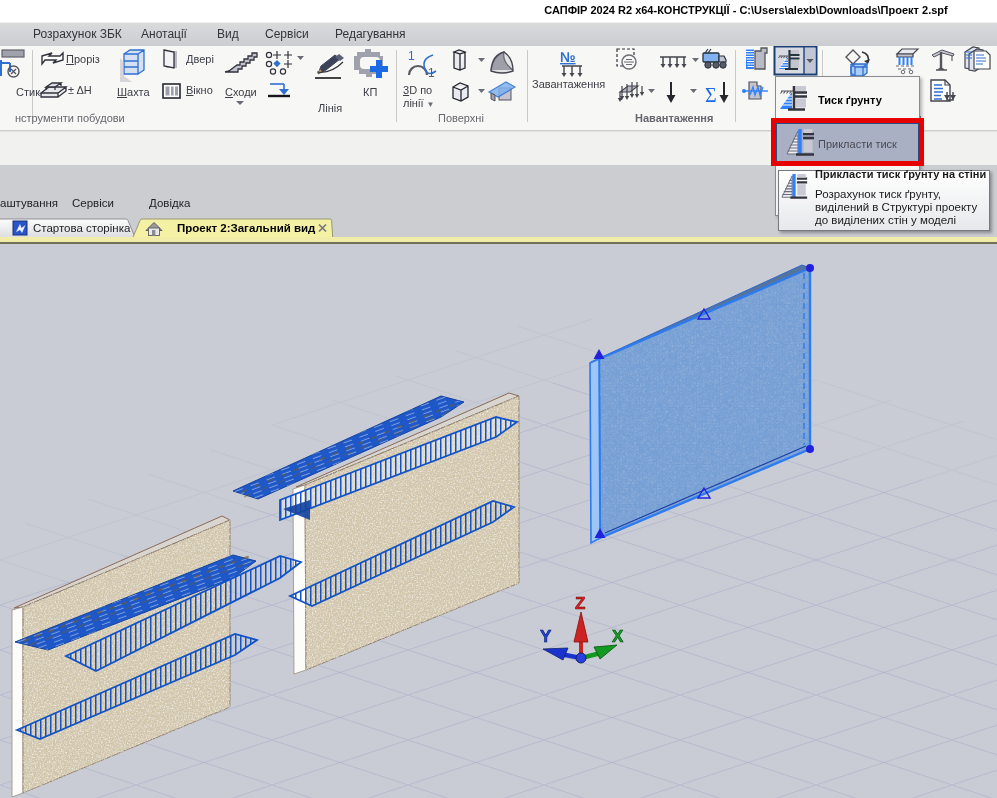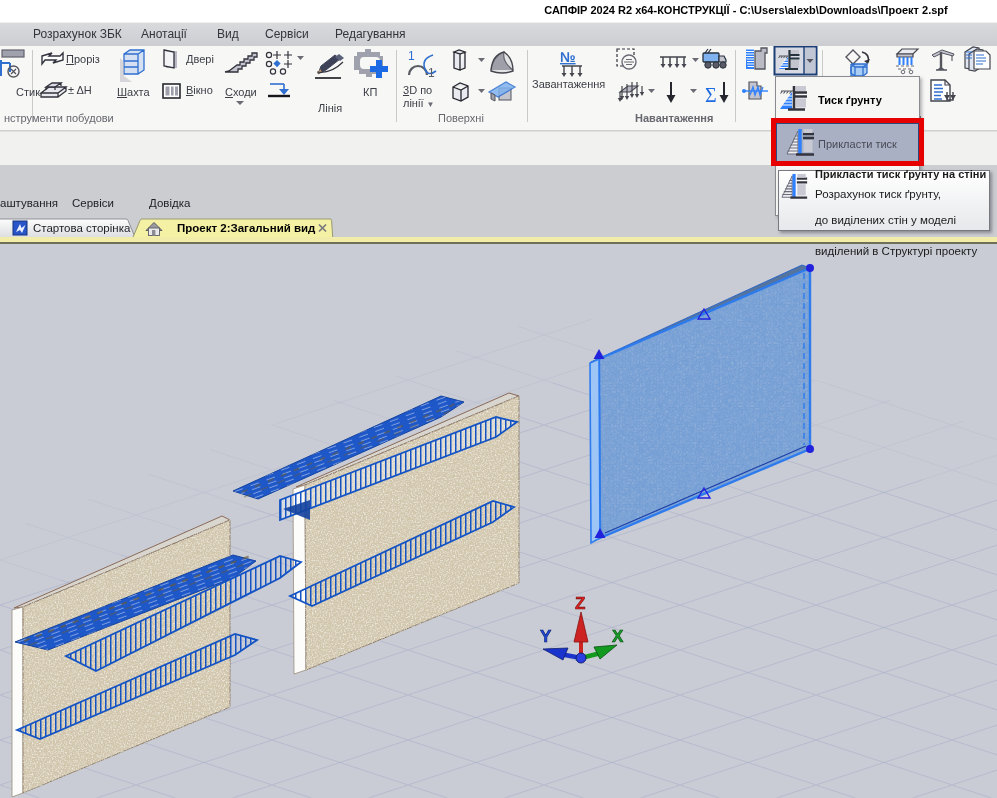--- a/index.html
+++ b/index.html
@@ -207,21 +207,21 @@
 <span class="ilabel" style="left:68px;top:84px;">± ΔН</span>
 <span class="ilabel" style="left:117px;top:86px;"><u>Ш</u>ахта</span>
 <span class="ilabel" style="left:186px;top:53px;"><u>Д</u>вері</span>
 <span class="ilabel" style="left:186px;top:84px;"><u>В</u>ікно</span>
 <span class="ilabel" style="left:225px;top:86px;"><u>С</u>ходи</span>
 <span class="ilabel" style="left:318px;top:86px;margin-top:16px;">Лінія</span>
 <span class="ilabel" style="left:363px;top:86px;">КП</span>
 <span class="ilabel" style="left:403px;top:84px;"><u>3</u>D по</span>
 <span class="ilabel" style="left:403px;top:97px;">лінії <span style="font-size:8px;color:#6a6b75;">▼</span></span>
 <span class="ilabel" style="left:532px;top:78px;">Завантаження</span>
-<span class="glabel" style="left:4px;">нструменти побудови</span>
+<span class="glabel" style="left:15px;">нструменти побудови</span>
 <span class="glabel" style="left:438px;">Поверхні</span>
 <span class="glabel" style="left:635px;font-weight:bold;">Навантаження</span>
 <span class="glabel" style="left:869px;">створення</span>
 <div class="abs" id="band2"></div>
 <div class="abs" id="menuband"></div>
 <span class="mitem" style="left:0px;">аштування</span>
 <span class="mitem" style="left:72px;">Сервіси</span>
 <span class="mitem" style="left:128px;margin-left:21px;">Довідка</span>
 <svg class="abs" style="left:0;top:217px;" width="360" height="26" viewBox="0 0 360 26">
  <defs>
@@ -380,14 +380,14 @@
  <path d="M12 3 L12 26 L1 26 Z" fill="#eceef2"></path>
  <path d="M12 8 h-3 M12 11 h-4.5 M12 14 h-6 M12 17 h-7.5 M12 20 h-9 M12 23 h-10.5" stroke="#6a6b78" stroke-width="1.2"></path>
  <path d="M12 3 L12 26 L1 26 Z" fill="none" stroke="#6a6b78" stroke-width="1"></path>
  <path d="M14 1 v25" stroke="#2f80ff" stroke-width="3.4"></path>
  <path d="M17 6 h11 M17 10 h11 M10 26.5 h18" stroke="#33343e" stroke-width="2.4"></path>
  <rect x="17.5" y="1" width="9" height="4" fill="#c8c9d2"></rect>
  <rect x="17.5" y="12" width="9" height="12" fill="#c8c9d2"></rect>
 </svg>
 <span class="abs" style="left:815px;top:168px;font-size:11px;font-weight:bold;color:#1a1a1a;">Прикласти тиск ґрунту на стіни</span>
 <span class="abs" style="left:815px;top:188px;font-size:11.5px;color:#1a1a1a;">Розрахунок тиск ґрунту,</span>
-<span class="abs" style="left:815px;top:201px;font-size:11.5px;color:#1a1a1a;margin-top:44px;">виділений в Структурі проекту</span>
+<span class="abs" style="left:815px;top:201px;font-size:11.5px;color:#1a1a1a;">виділений в Структурі проекту</span>
 <span class="abs" style="left:815px;top:214px;font-size:11.5px;color:#1a1a1a;">до виділених стін у моделі</span>
 
 </body></html>

